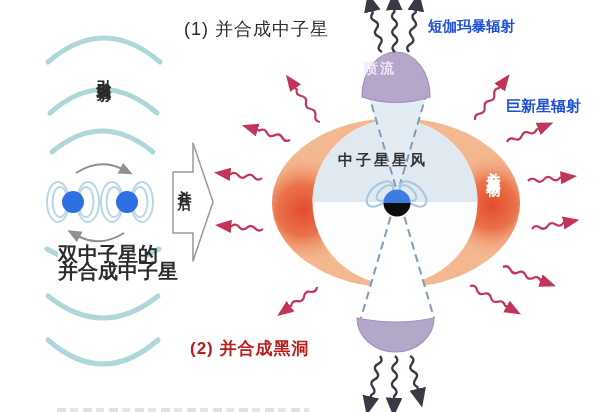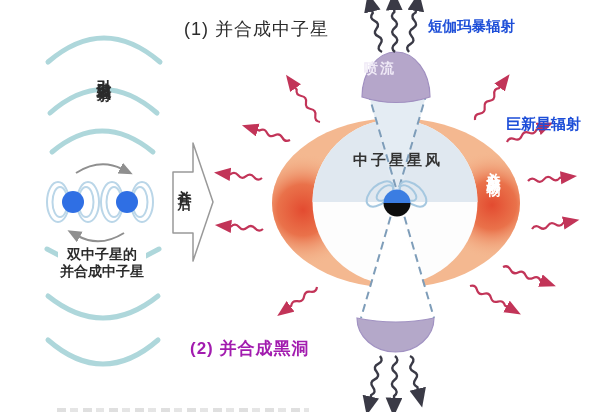--- a/index.html
+++ b/index.html
@@ -3,29 +3,29 @@
 <meta charset="utf-8">
 <style>
   html,body{margin:0;padding:0;background:#fff;}
   #stage{
     position:relative;width:600px;height:412px;background:#ffffff;overflow:hidden;
     font-family:"Liberation Sans","DejaVu Sans",sans-serif;color:#2b2b2b;
   }
   #diagram-svg{position:absolute;left:0;top:0;}
   .lbl{position:absolute;white-space:nowrap;}
   .stage-title{font-size:18px;font-weight:400;letter-spacing:1px;color:#2b2b2b;}
-  .stage-title2{font-size:17px;font-weight:600;letter-spacing:1px;color:#a21caf;}
+  .stage-title2{font-size:17px;font-weight:600;letter-spacing:1px;color:#b91c1c;}
   .small-lbl{font-size:15px;font-weight:700;color:#1d4ed8;}
   .wind-lbl{font-size:15px;font-weight:700;letter-spacing:3px;color:#333;}
   .vert{writing-mode:vertical-rl;text-orientation:upright;}
   .gw-lbl{font-size:15px;font-weight:700;letter-spacing:2px;background:#fff;padding:2px 1px;color:#2b2b2b;}
   .merge-lbl{font-size:14px;font-weight:700;letter-spacing:3px;color:#2b2b2b;}
   .ejecta-lbl{font-size:14px;font-weight:600;letter-spacing:3px;color:#ffffff;}
   .jet-lbl{font-size:14px;font-weight:600;letter-spacing:2px;color:#efe9f6;width:64px;}
-  .binary-lbl{font-size:14px;font-weight:700;line-height:17px;text-align:center;width:88px;background:#fff;color:#2b2b2b;}
+  .binary-lbl{font-size:20px;font-weight:700;line-height:17px;text-align:center;width:88px;background:#fff;color:#2b2b2b;}
   #cropped-caption{
     position:absolute;left:57px;top:408px;width:252px;height:4px;opacity:.45;
     background:repeating-linear-gradient(90deg,#b9b9b9 0 9px,transparent 9px 13px,#c6c6c6 13px 21px,transparent 21px 26px);
   }
 </style>
 </head>
 <body>
 
 <div id="stage">
 
@@ -177,25 +177,25 @@
       </g>
     </g>
   </svg>
 
   <div class="lbl stage-title" style="left:184px;top:17px;">(1) 并合成中子星</div>
 
   <div class="lbl stage-title2" style="left:190px;top:337px;">(2) 并合成黑洞</div>
 
   <div class="lbl small-lbl" style="left:428px;top:17px;font-size:14.5px;">短伽玛暴辐射</div>
 
-  <div class="lbl small-lbl" style="left:506px;top:97px;margin-top:18px;">巨新星辐射</div>
+  <div class="lbl small-lbl" style="left:506px;top:97px;">巨新星辐射</div>
 
   <div class="lbl jet-lbl" style="left:364px;top:60px;">喷流</div>
 
-  <div class="lbl wind-lbl" style="left:353px;top:151px;">中子星星风</div>
+  <div class="lbl wind-lbl" style="left:338px;top:151px;">中子星星风</div>
 
   <div class="lbl ejecta-lbl vert" style="left:485px;top:160px;">并合抛射物</div>
 
   <div class="lbl gw-lbl vert" style="left:93px;top:65px;">引力波辐射</div>
 
   <div class="lbl merge-lbl vert" style="left:176px;top:178px;">并合后</div>
 
   <div class="lbl binary-lbl" style="left:58px;top:246px;">
     <div>双中子星的</div>
     <div>并合成中子星</div>

